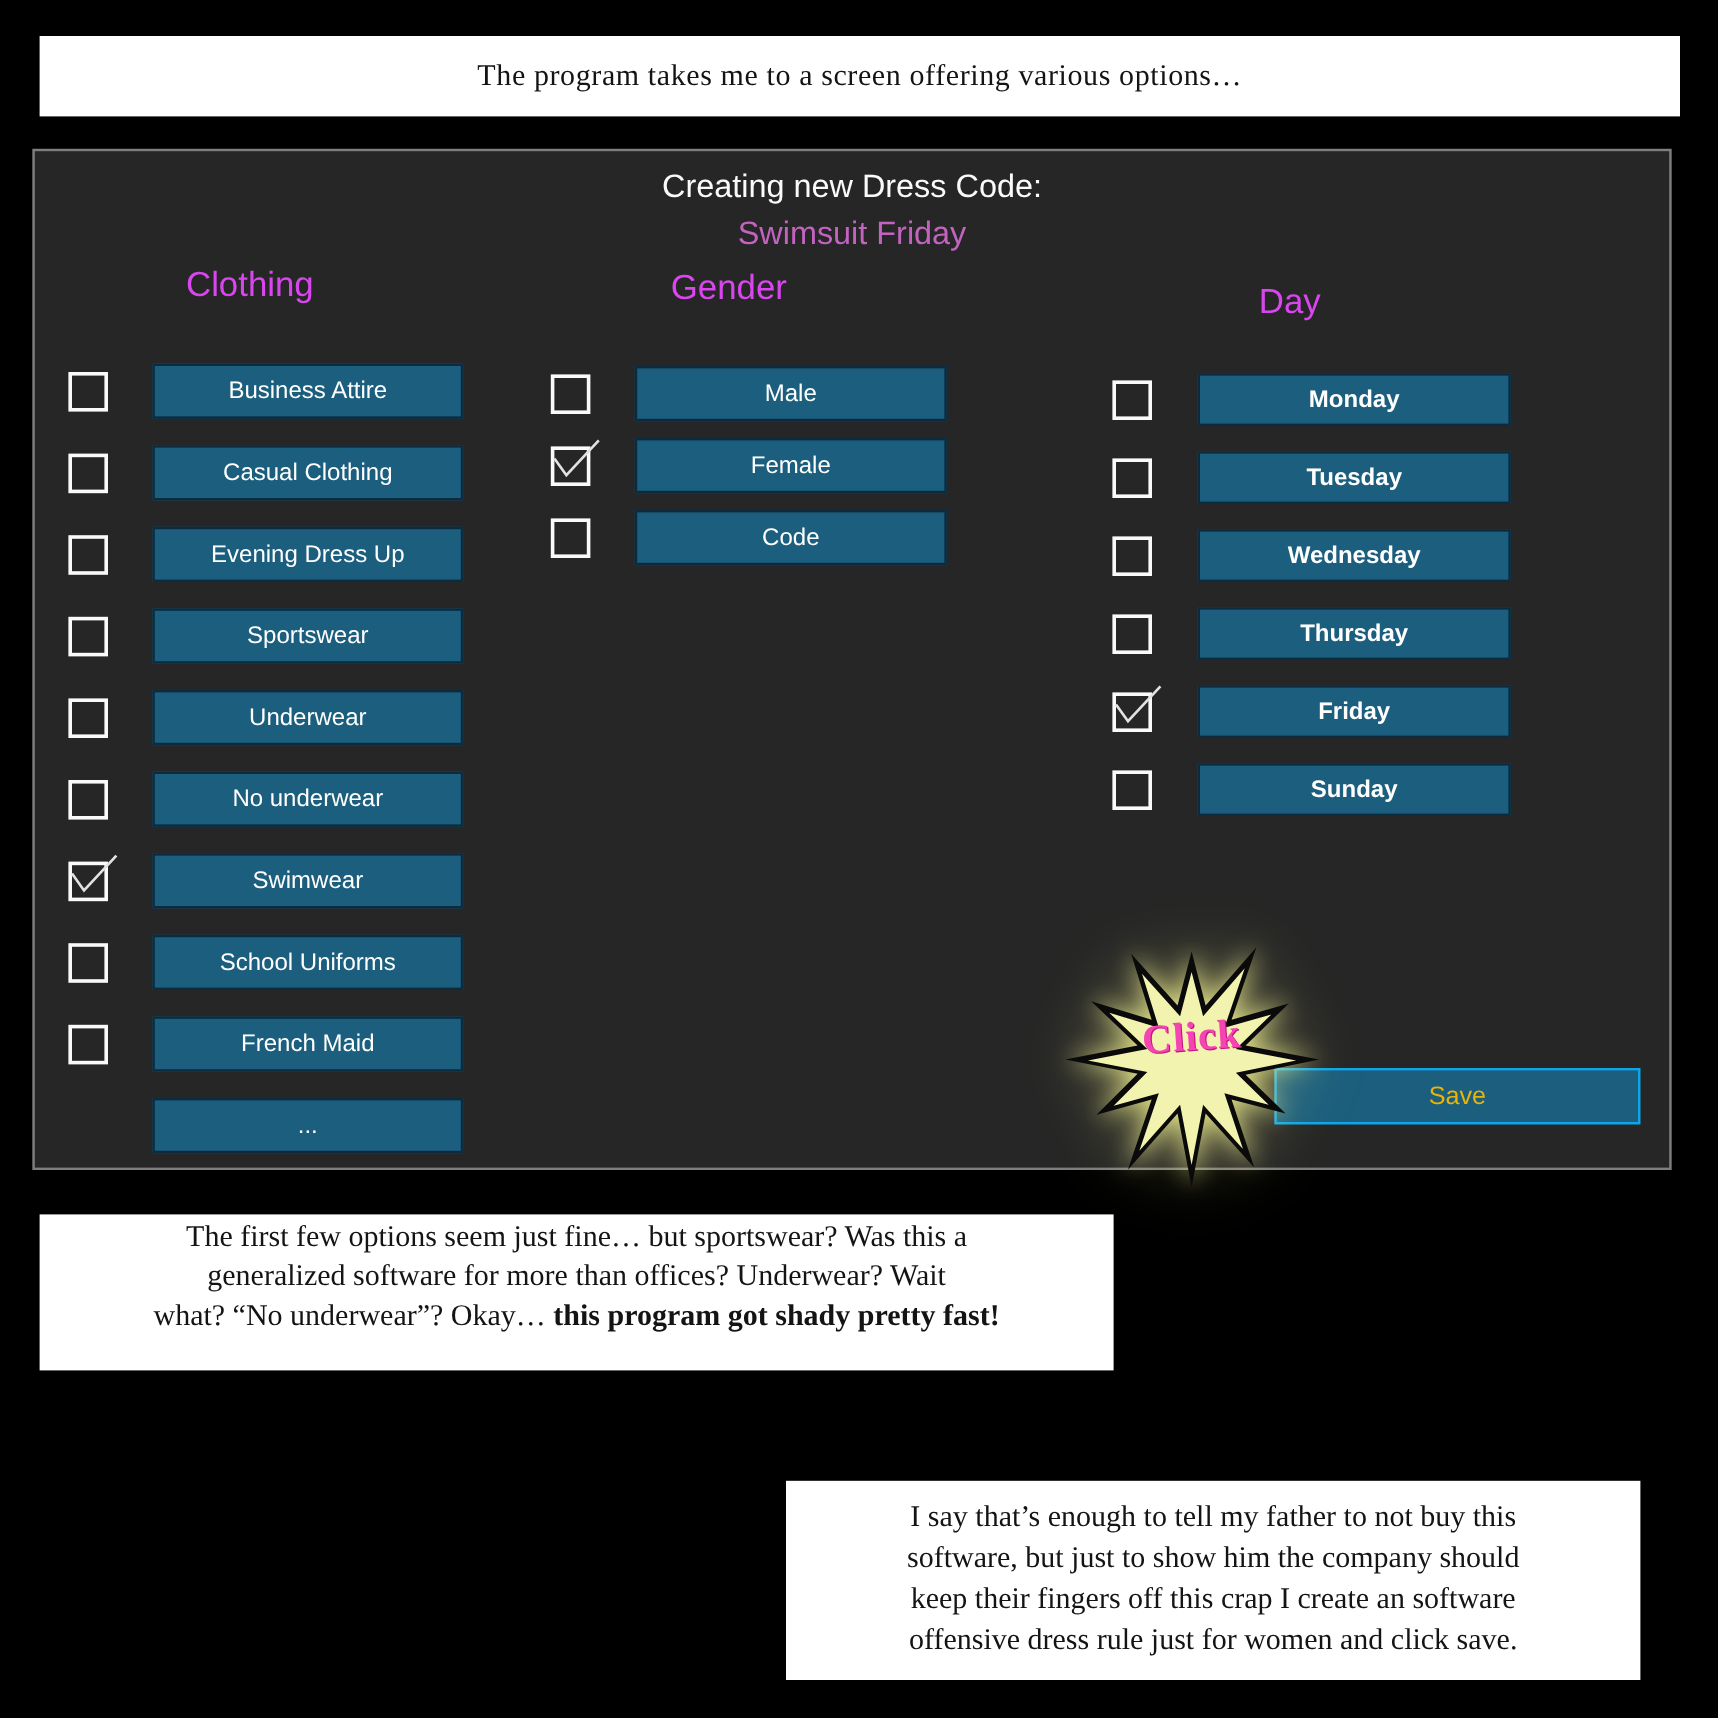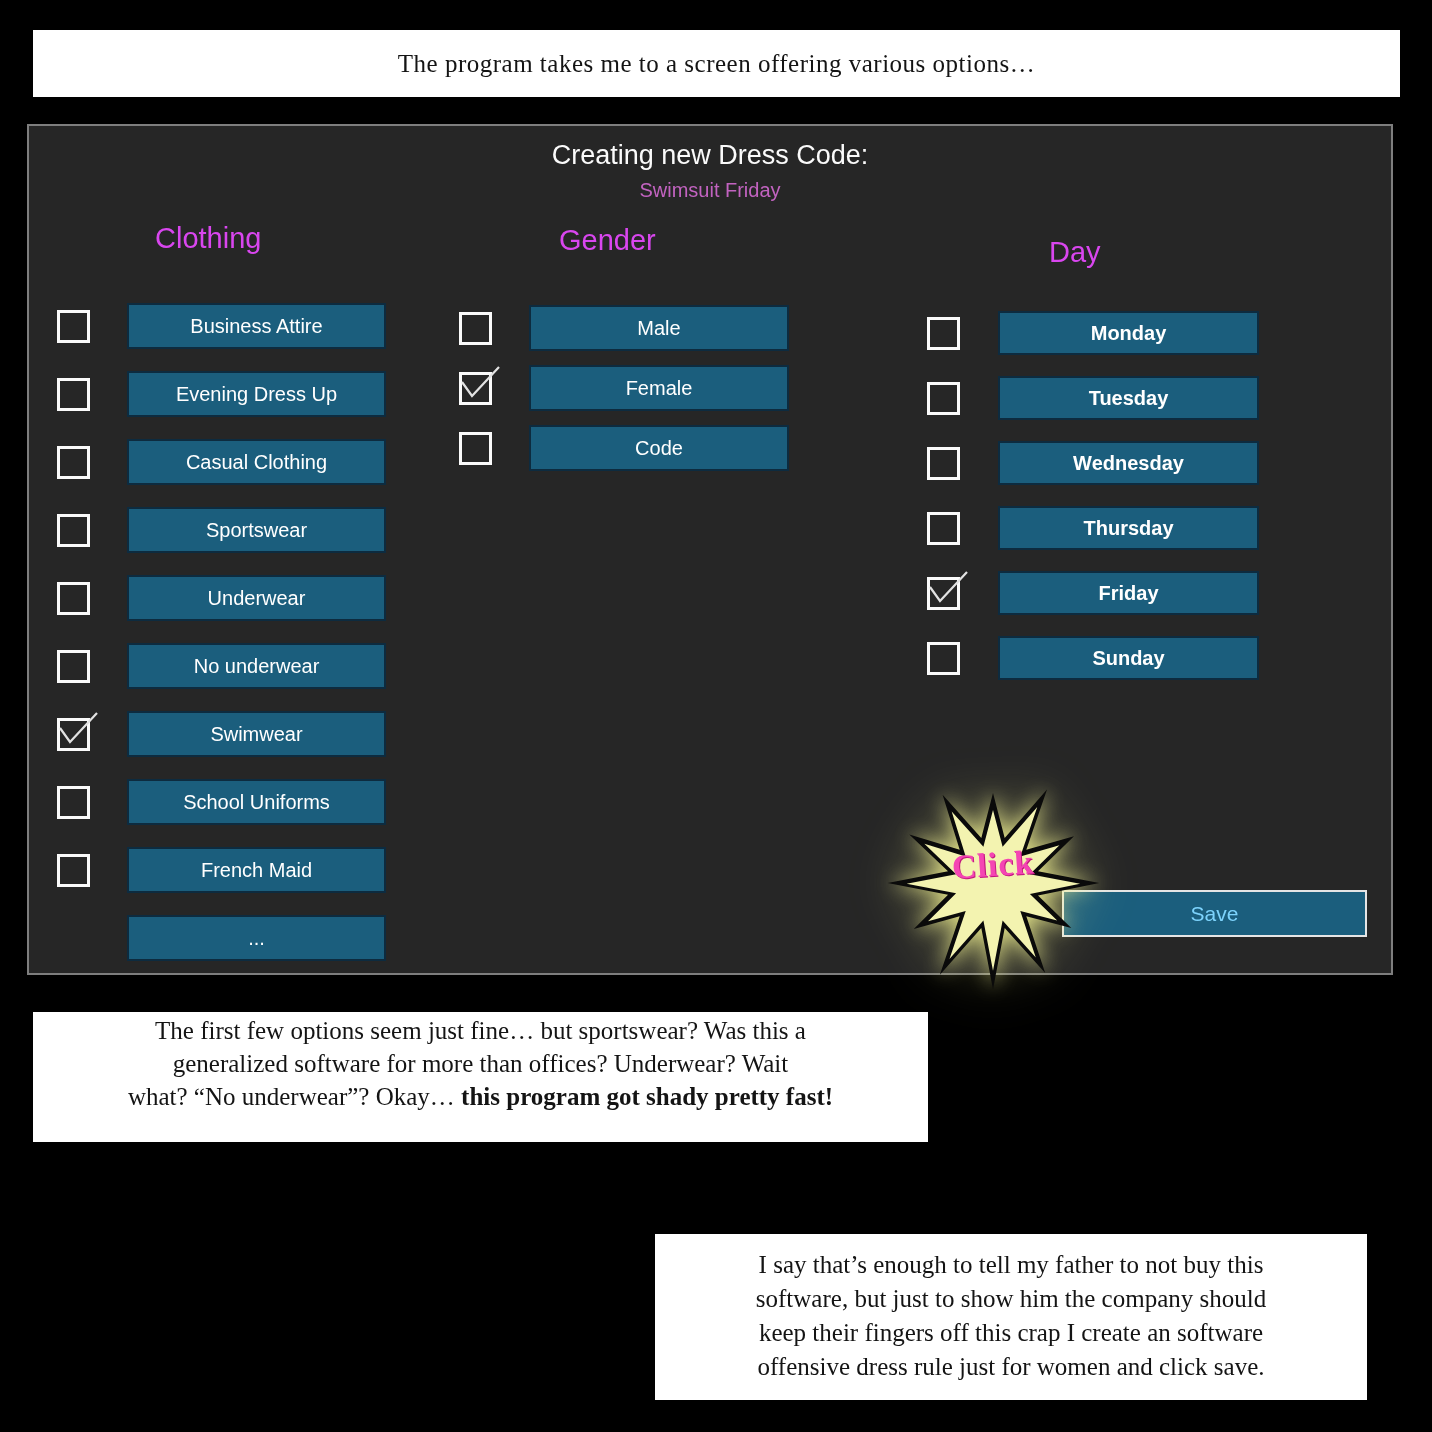--- a/index.html
+++ b/index.html
@@ -11,21 +11,21 @@
   .banner{left:33px;top:30px;width:1367px;height:67px;display:flex;align-items:center;justify-content:center;
     font-size:25px;letter-spacing:.5px;}
   .box1{left:33px;top:1012px;width:895px;height:130px;padding:2px 8px;font-size:25px;line-height:33px;}
   .box2{left:655px;top:1234px;width:712px;height:166px;padding:14px 6px;font-size:25px;line-height:34px;}
   .bold-seg{font-weight:bold;}
 
   
   .panel{position:absolute;left:27px;top:124px;width:1366px;height:851px;background:#262626;
     border:2px solid #7e7e7e;box-sizing:border-box;color:#f2f2f2;}
   .title1{position:absolute;left:0;top:14px;width:100%;text-align:center;font-size:27px;font-weight:500;color:#fafafa;}
-  .title2{position:absolute;left:0;top:53px;width:100%;text-align:center;font-size:20px;font-weight:500;color:#c263c0;}
+  .title2{position:absolute;left:0;top:53px;width:100%;text-align:center;font-size:27px;font-weight:500;color:#c263c0;}
   .col-header{position:absolute;font-size:29px;font-weight:500;color:#d946ef;}
   .hdr-clothing{left:126px;top:96px;}
   .hdr-gender{left:530px;top:98px;}
   .hdr-day{left:1020px;top:110px;}
 
   .col{position:absolute;display:flex;flex-direction:column;}
   .col-clothing{left:28px;top:177px;width:329px;gap:22px;}
   .col-gender{left:430px;top:179px;width:330px;gap:14px;}
   .col-day{left:898px;top:185px;width:332px;gap:21px;font-weight:bold;}
 
@@ -35,22 +35,22 @@
   .col-day .cb-wrap{margin-right:38px;}
   .cb{position:absolute;left:0;top:0;width:33px;height:33px;border:3px solid #fafafa;box-sizing:border-box;}
   .check{display:none;position:absolute;left:-3px;top:-10px;width:46px;height:46px;}
   .row.checked .check{display:block;}
   .row.no-box .cb-wrap{visibility:hidden;}
 
   .opt-btn{flex:1;height:100%;background:#1b5e7d;border:2px solid #0d2b3f;box-sizing:border-box;
     display:flex;align-items:center;justify-content:center;color:#fff;font-size:20px;cursor:pointer;}
 
   .save-btn{position:absolute;left:1033px;top:764px;width:305px;height:47px;background:#1b5e7d;
-    border:2px solid #e5e5e5;box-sizing:border-box;display:flex;align-items:center;justify-content:center;
-    color:#7dd3fc;font-size:21px;cursor:pointer;}
+    border:2px solid #0ea5e9;box-sizing:border-box;display:flex;align-items:center;justify-content:center;
+    color:#eab308;font-size:21px;cursor:pointer;}
 
   
   .burst{position:absolute;left:878px;top:775px;width:230px;height:225px;z-index:5;
     filter:drop-shadow(0 0 10px rgba(250,250,150,.85)) drop-shadow(0 0 26px rgba(250,250,140,.35));}
   .click-label{position:absolute;left:912px;top:846px;width:162px;z-index:6;text-align:center;
     font-family:cursive;font-weight:bold;font-size:34px;color:#f445b3;transform:rotate(-4deg);
     text-shadow:1px 1px 0 #c2187f;letter-spacing:1px;}
 </style>
 </head>
 <body>
@@ -77,30 +77,30 @@
         <div class="opt-btn">
           <span>Business Attire</span>
         </div>
       </div>
       <div class="row">
         <div class="cb-wrap">
           <span class="cb"></span>
 
         </div>
         <div class="opt-btn">
+          <span>Casual Clothing</span>
+        </div>
+      </div>
+      <div class="row">
+        <div class="cb-wrap">
+          <span class="cb"></span>
+
+        </div>
+        <div class="opt-btn">
           <span>Evening Dress Up</span>
-        </div>
-      </div>
-      <div class="row">
-        <div class="cb-wrap">
-          <span class="cb"></span>
-
-        </div>
-        <div class="opt-btn">
-          <span>Casual Clothing</span>
         </div>
       </div>
       <div class="row">
         <div class="cb-wrap">
           <span class="cb"></span>
 
         </div>
         <div class="opt-btn">
           <span>Sportswear</span>
         </div>

